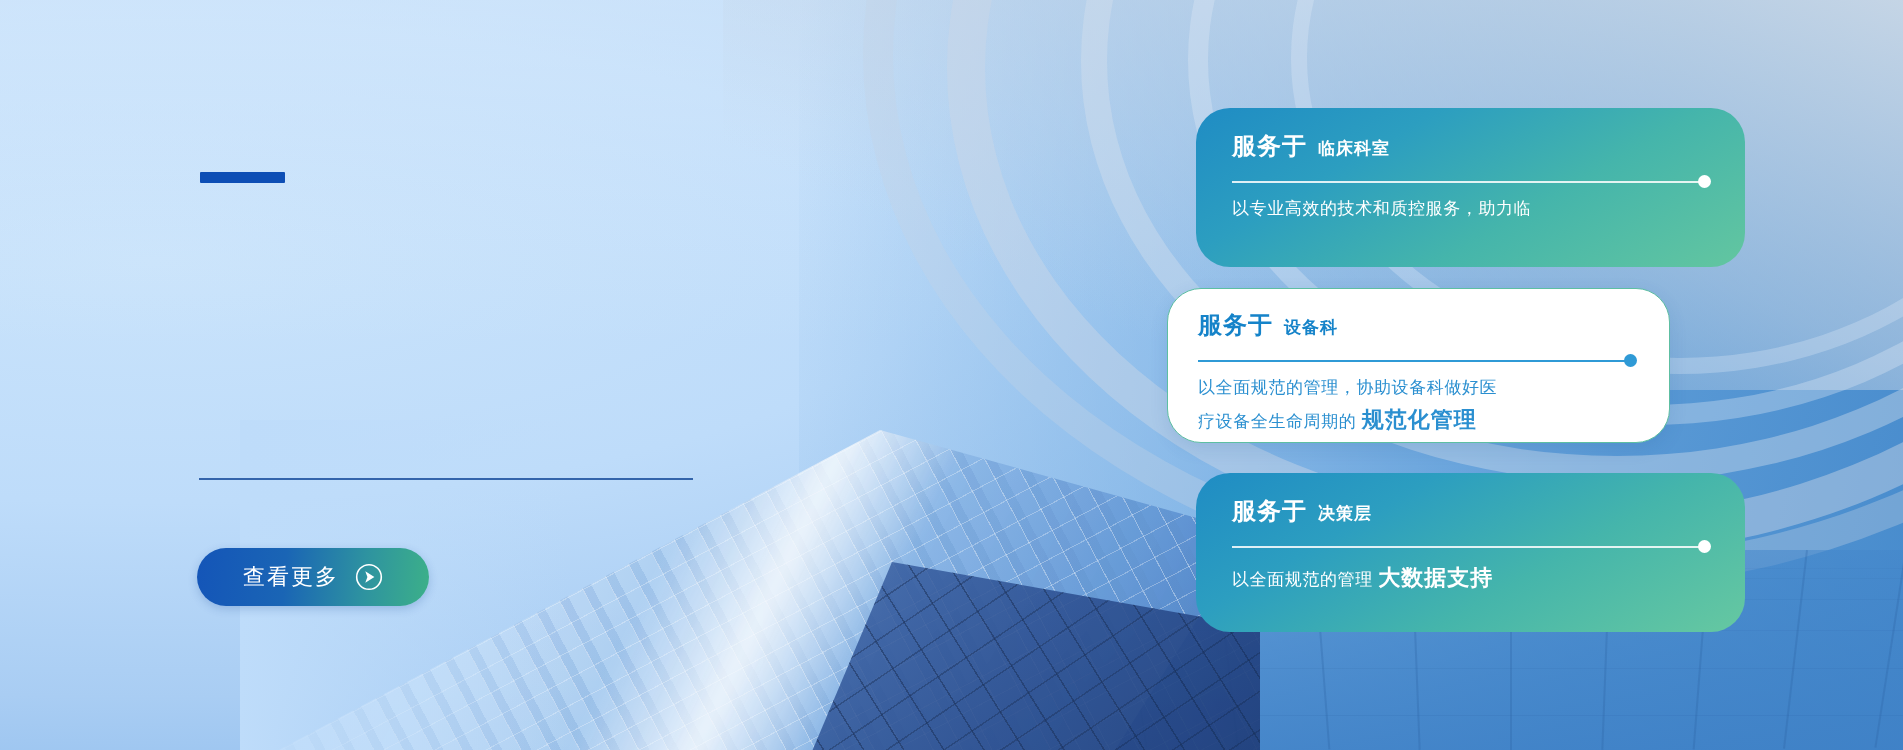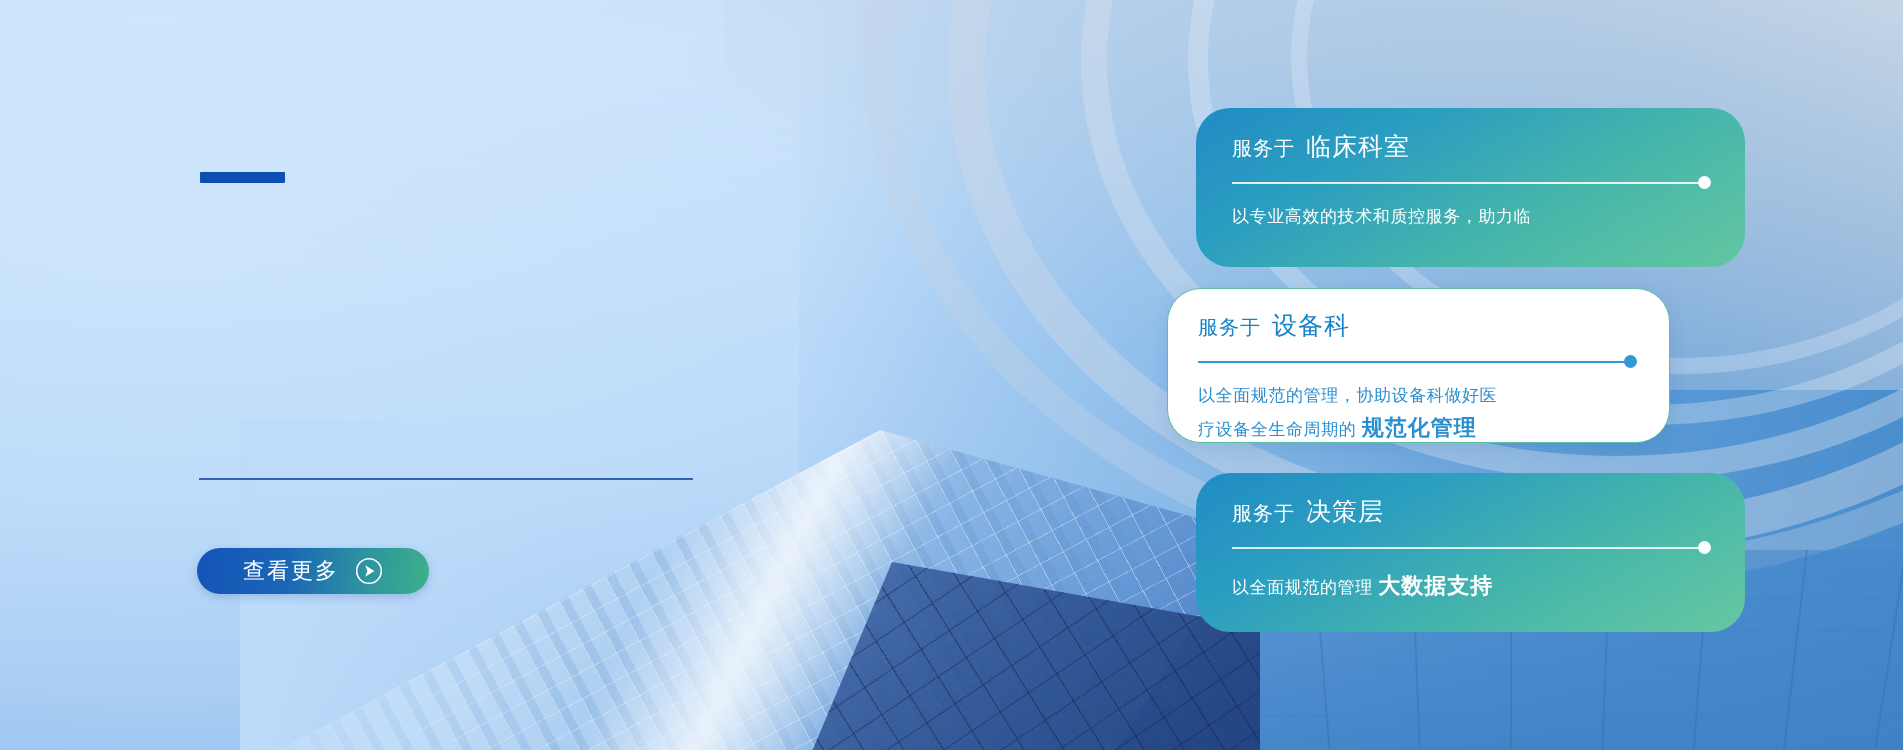--- a/index.html
+++ b/index.html
@@ -103,21 +103,21 @@
     position:absolute;left:0px;top:285px;
     font-size:66px;letter-spacing:10px;font-weight:700;color:#1051b4;
     line-height:1;white-space:nowrap;
     font-family:"Liberation Sans","DejaVu Sans",sans-serif;
   }
   .divider{
     position:absolute;left:2px;top:478px;width:494px;height:2px;
     background:#1b4f9c;opacity:.85;
   }
   .cta{
-    position:absolute;left:0px;top:548px;width:232px;height:46px;
+    position:absolute;left:0px;top:548px;width:232px;height:58px;
     border-radius:29px;border:0;cursor:pointer;padding:0;
     background:linear-gradient(95deg,#1455b8 0%,#1a65b5 38%,#2e93a0 72%,#3cb089 100%);
     display:flex;align-items:center;justify-content:center;gap:16px;
     box-shadow:0 3px 10px rgba(16,70,150,.22);
   }
   .cta-label{
     font-size:22px;color:#fff;letter-spacing:2px;font-weight:400;
     font-family:"Liberation Sans","DejaVu Sans",sans-serif;
   }
   .cta-arrow{width:28px;height:28px;display:block;}
@@ -135,26 +135,26 @@
   }
   .card-3{
     left:1196px;top:473px;width:549px;height:159px;border-radius:34px;
     background:linear-gradient(150deg,#1f8cc4 0%,#2c9ec0 30%,#45b5ab 62%,#66c8a1 100%);
   }
   .card-inner{position:absolute;left:0;top:0;right:0;bottom:0;}
   .card-1 .card-inner,.card-3 .card-inner{padding:22px 34px 20px 36px;}
   .card-2 .card-inner{padding:20px 32px 18px 30px;}
 
   .kicker{display:flex;align-items:baseline;gap:11px;white-space:nowrap;}
-  .kicker .pre{font-size:20px;font-weight:400;letter-spacing:1px;}
-  .kicker .aud{font-size:25px;font-weight:400;letter-spacing:1px;}
+  .kicker .pre{font-size:24px;font-weight:700;letter-spacing:1px;}
+  .kicker .aud{font-size:17px;font-weight:700;letter-spacing:1px;}
   .rule{position:relative;height:22px;margin-top:9px;}
   .rule .ln{position:absolute;left:0;right:9px;top:10px;height:1.5px;}
   .rule .dot{position:absolute;right:0;top:4px;width:13px;height:13px;border-radius:50%;}
-  .desc{margin-top:9px;font-size:17px;line-height:1.62;letter-spacing:.6px;white-space:nowrap;}
+  .desc{margin-top:2px;font-size:17px;line-height:1.62;letter-spacing:.6px;white-space:nowrap;}
   .desc .strong{font-size:22px;font-weight:700;letter-spacing:1px;}
 
   .on-dark .kicker .pre,.on-dark .kicker .aud,.on-dark .desc{color:#ffffff;}
   .on-dark .rule .ln{background:rgba(255,255,255,.85);}
   .on-dark .rule .dot{background:#ffffff;}
   .on-light .kicker .pre,.on-light .kicker .aud{color:#1583c9;}
   .on-light .desc{color:#2a8fd0;}
   .on-light .rule .ln{background:#2f9ad6;}
   .on-light .rule .dot{background:#2f9ad6;}
 </style>

